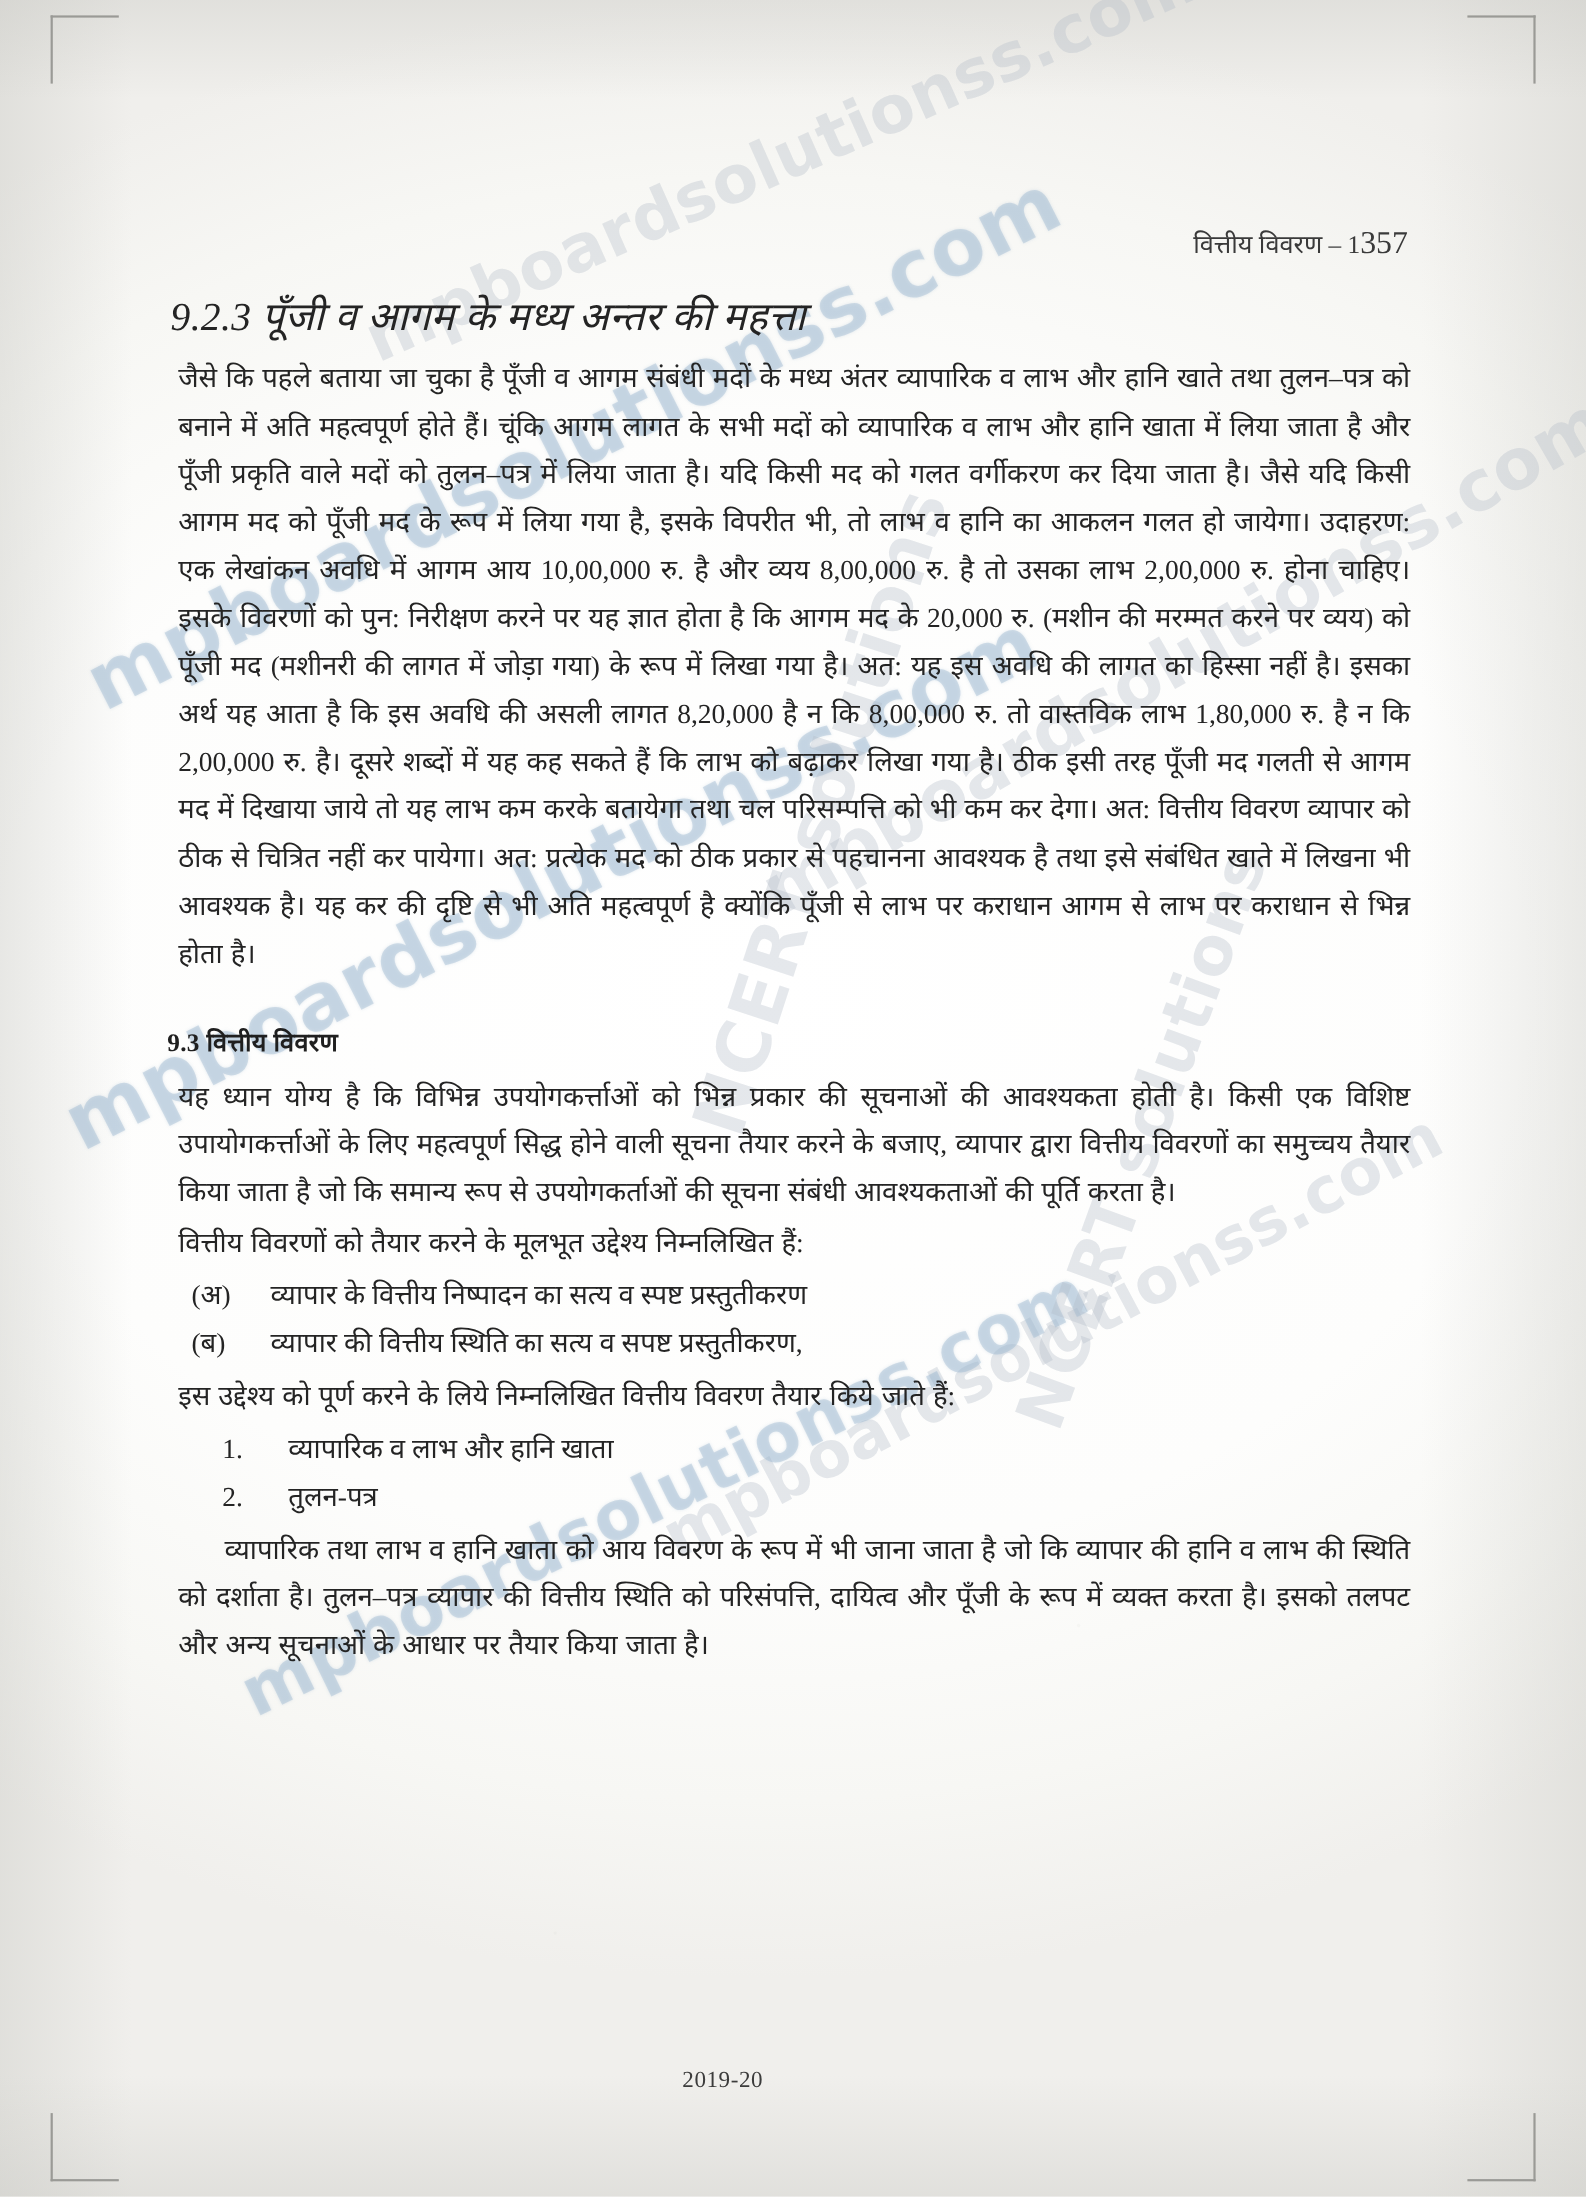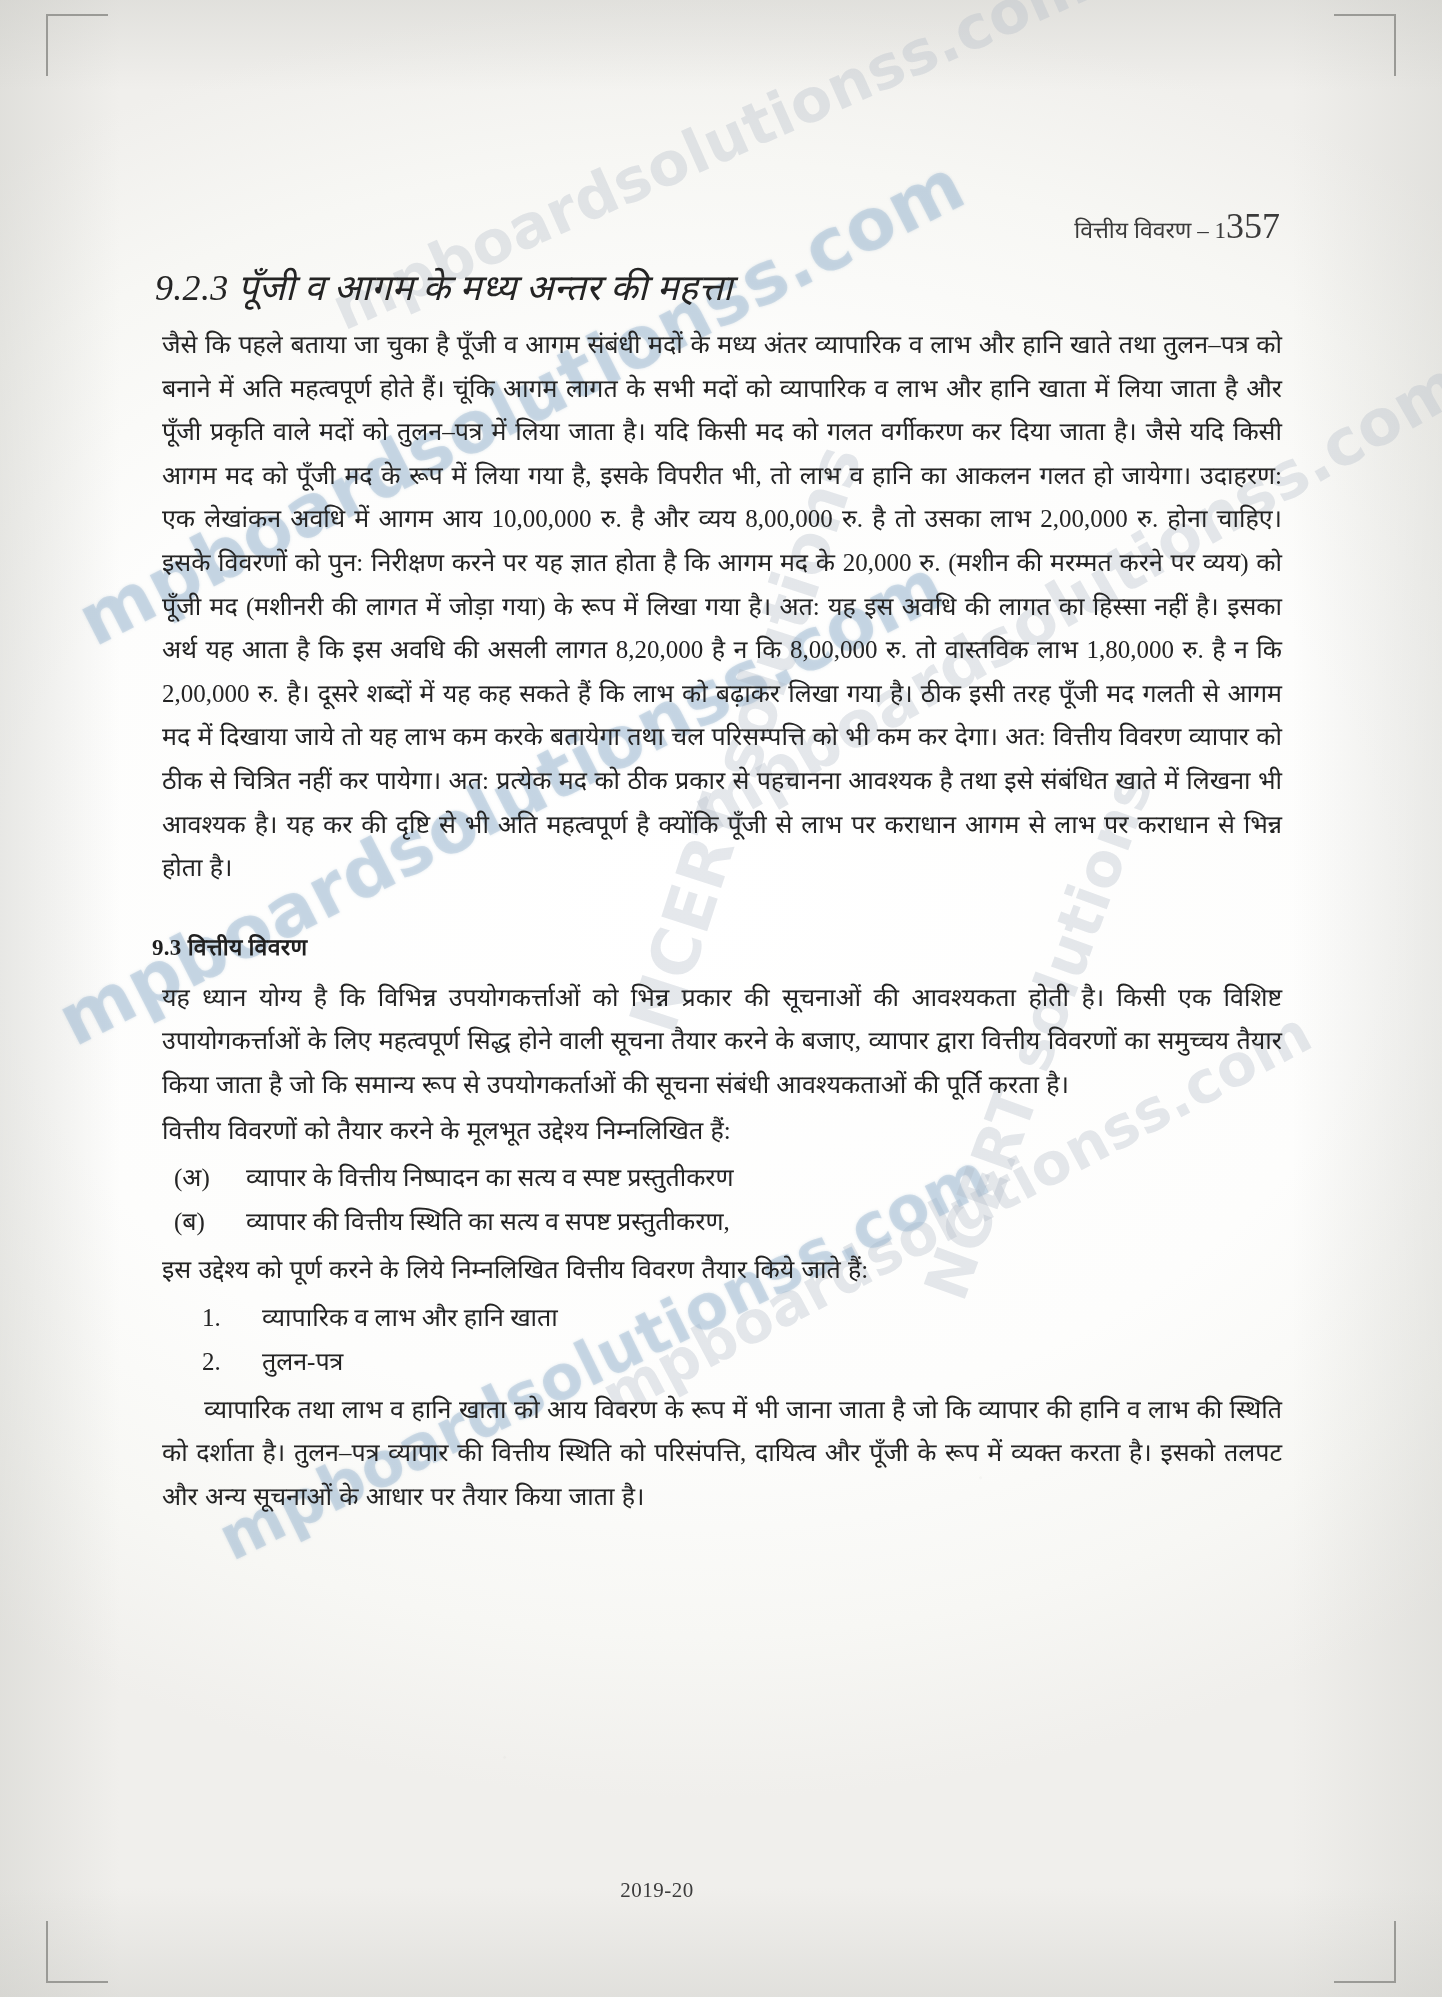--- a/index.html
+++ b/index.html
@@ -120,21 +120,21 @@
     display: flex;
     justify-content: flex-end;
     align-items: baseline;
     color: #3a3a3a;
   }
   #running-head-title {
     font-size: 23px;
     font-family: "Liberation Serif", "DejaVu Serif", serif;
   }
   #running-head-pageno {
-    font-size: 36px;
+    font-size: 29px;
     font-family: "Liberation Serif", "DejaVu Serif", serif;
   }
 
   
   #text-block {
     position: absolute;
     left: 150px;
     top: 248px;
     width: 1132px;
   }

